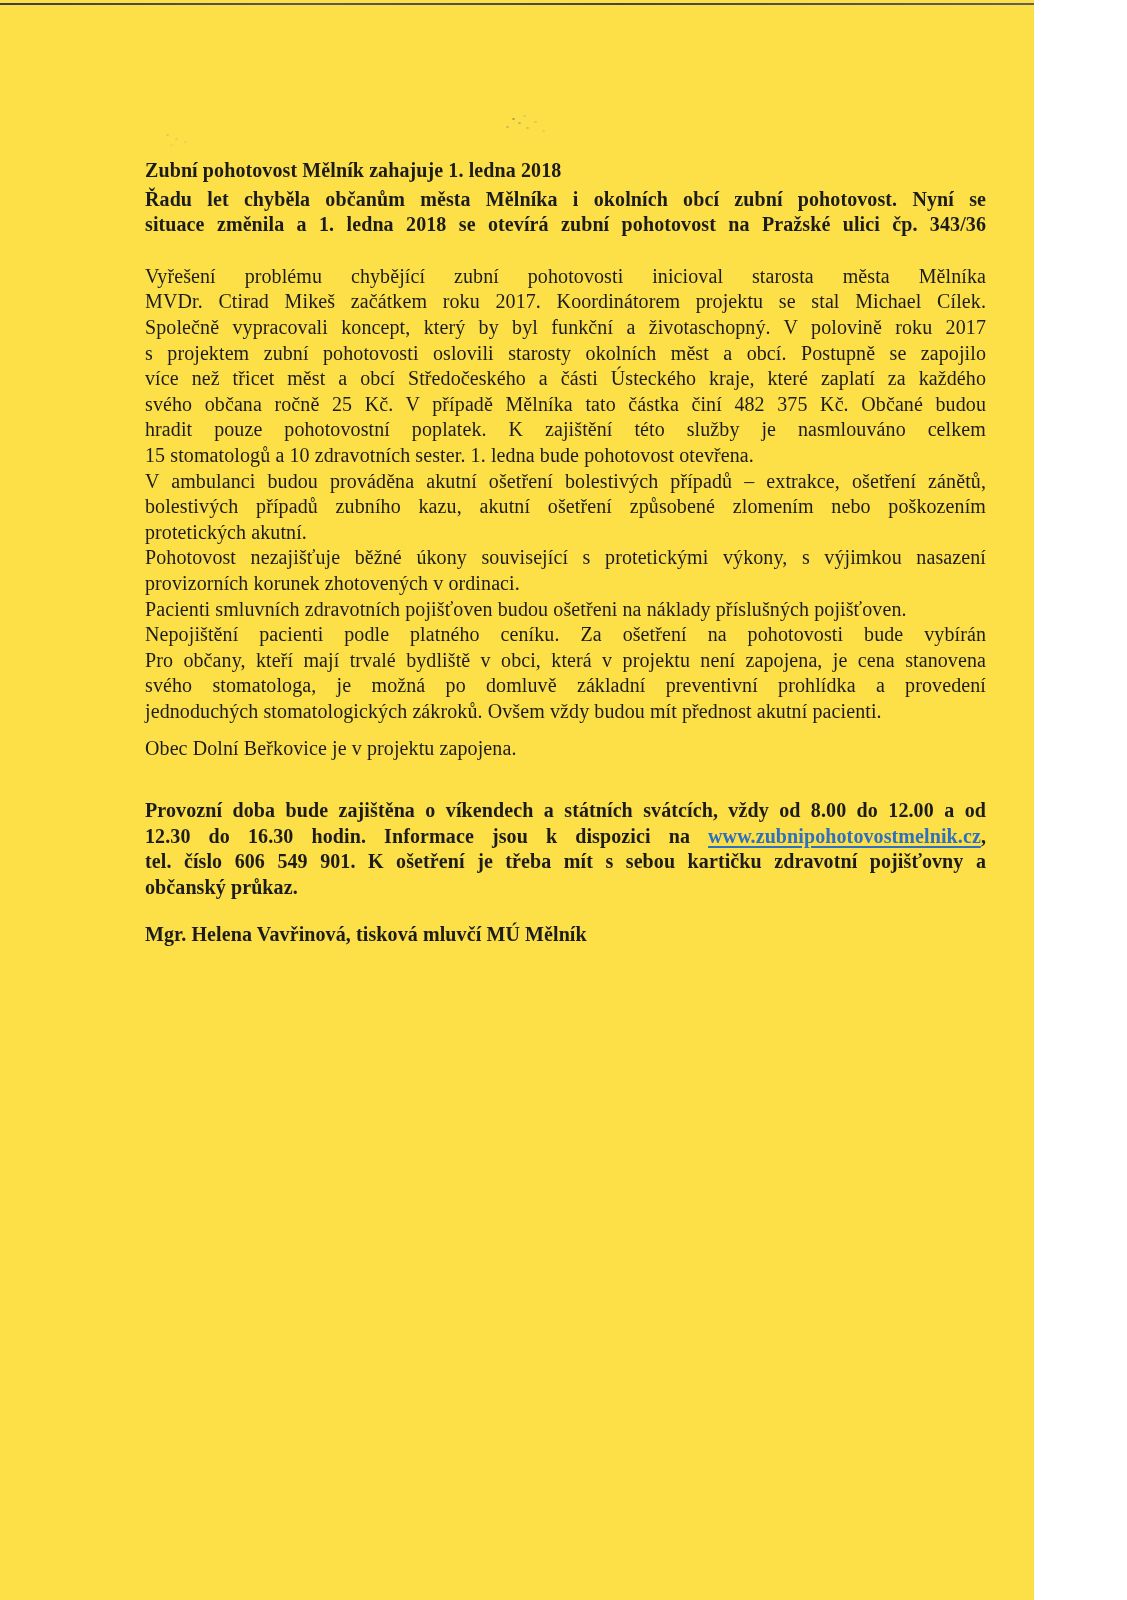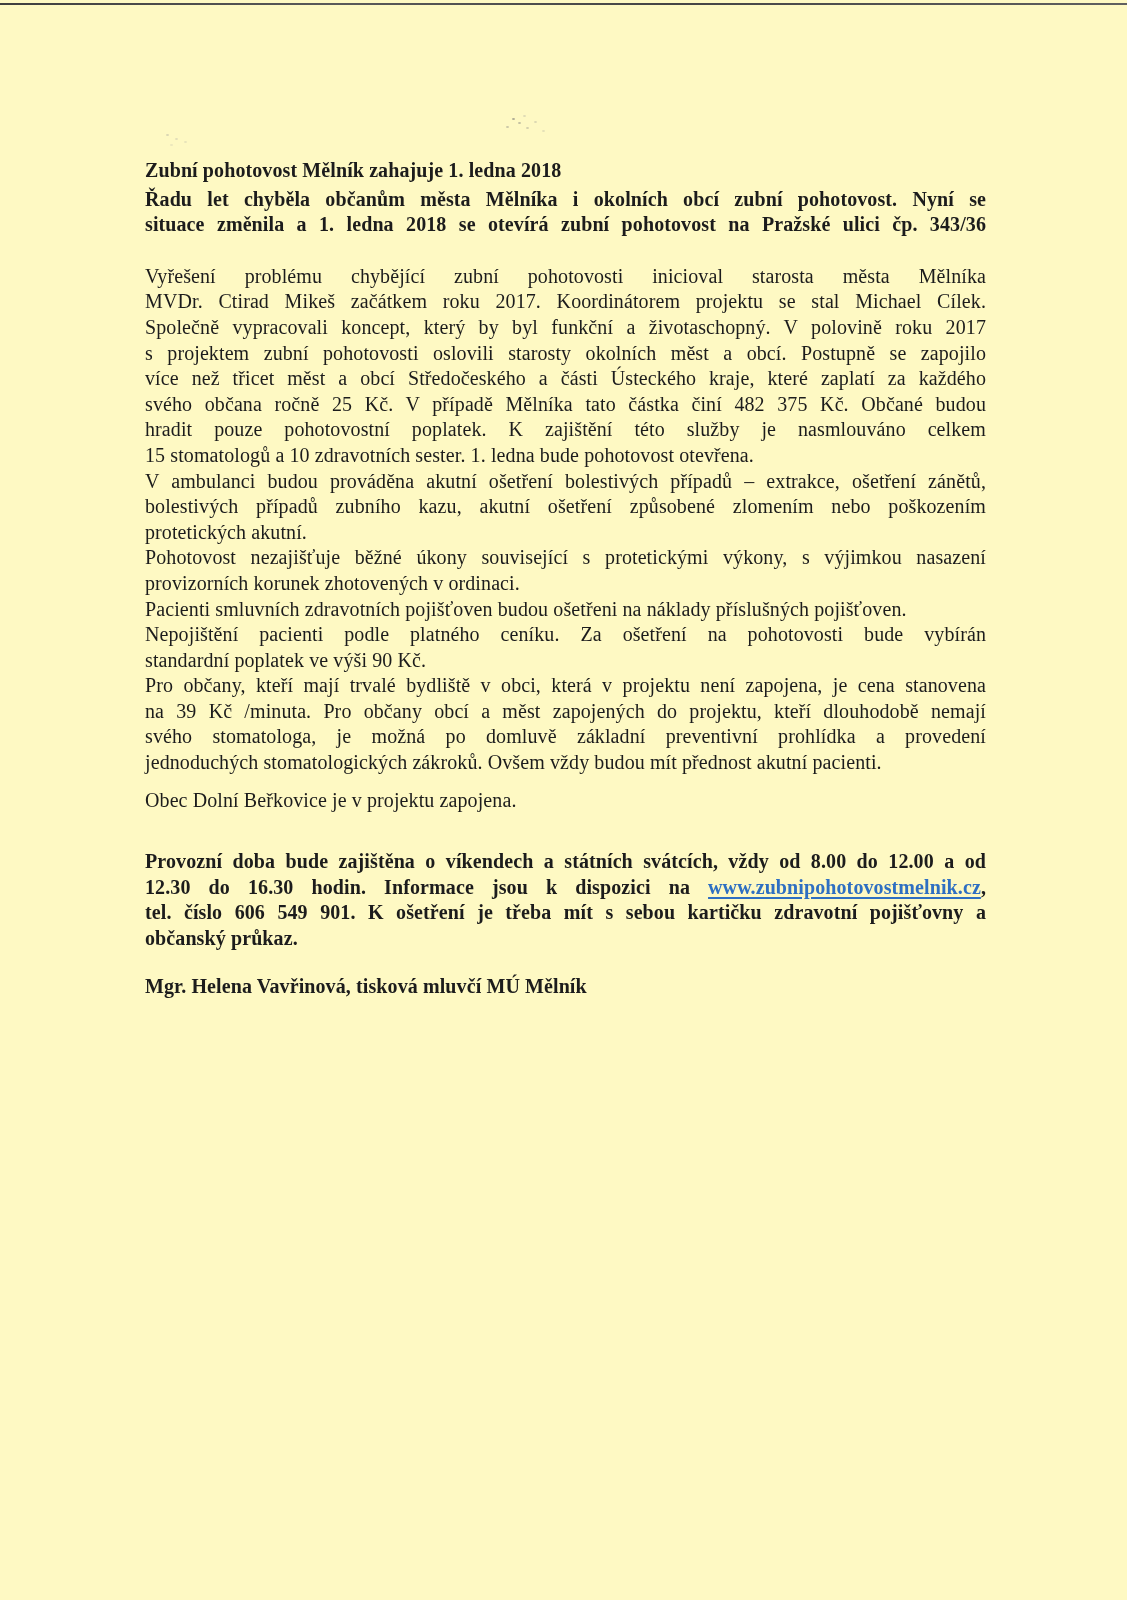--- a/index.html
+++ b/index.html
@@ -1,20 +1,20 @@
 <!DOCTYPE html>
 <html><head>
 <meta charset="utf-8">
 <style>
   html, body { margin: 0; padding: 0; background: #ffffff; }
   .page {
     position: relative;
-    width: 1127px;
+    width: 1034px;
     height: 1600px;
-    background: #fef9c3;
+    background: #fde047;
     overflow: hidden;
     font-family: "Liberation Serif", "DejaVu Serif", serif;
     color: #1c1c1c;
   }
   .top-rule {
     position: absolute;
     top: 3px; left: 0;
     width: 100%; height: 2px;
     background: linear-gradient(to right, #3f3f3f, #5a5a5a 30%, #454545 60%, #606060);
   }
@@ -99,25 +99,23 @@
       </div>
       <div class="block">
         <div class="line">Pohotovost nezajišťuje běžné úkony související s protetickými výkony, s výjimkou nasazení</div>
         <div class="line para-last">provizorních korunek zhotovených v ordinaci.</div>
       </div>
       <div class="block">
         <div class="line para-last">Pacienti smluvních zdravotních pojišťoven budou ošetřeni na náklady příslušných pojišťoven.</div>
       </div>
       <div class="block">
         <div class="line">Nepojištění pacienti podle platného ceníku. Za ošetření na pohotovosti bude vybírán</div>
-        <div class="line para-last">standardní poplatek ve výši 90 Kč.</div>
       </div>
       <div class="block">
         <div class="line">Pro občany, kteří mají trvalé bydliště v obci, která v projektu není zapojena, je cena stanovena</div>
-        <div class="line">na 39 Kč /minuta. Pro občany obcí a měst zapojených do projektu, kteří dlouhodobě nemají</div>
         <div class="line">svého stomatologa, je možná po domluvě základní preventivní prohlídka a provedení</div>
         <div class="line para-last">jednoduchých stomatologických zákroků. Ovšem vždy budou mít přednost akutní pacienti.</div>
       </div>
       <div class="block" style="margin-top: 12px;">
         <div class="line para-last">Obec Dolní Beřkovice je v projektu zapojena.</div>
       </div>
       <div class="block bold" style="margin-top: 36px;">
         <div class="line">Provozní doba bude zajištěna o víkendech a státních svátcích, vždy od 8.00 do 12.00 a od</div>
         <div class="line"><span>12.30 do 16.30 hodin. Informace jsou k dispozici na </span><span class="link">www.zubnipohotovostmelnik.cz</span><span>,</span></div>
         <div class="line">tel. číslo 606 549 901.  K ošetření je třeba mít s sebou kartičku zdravotní pojišťovny a</div>

